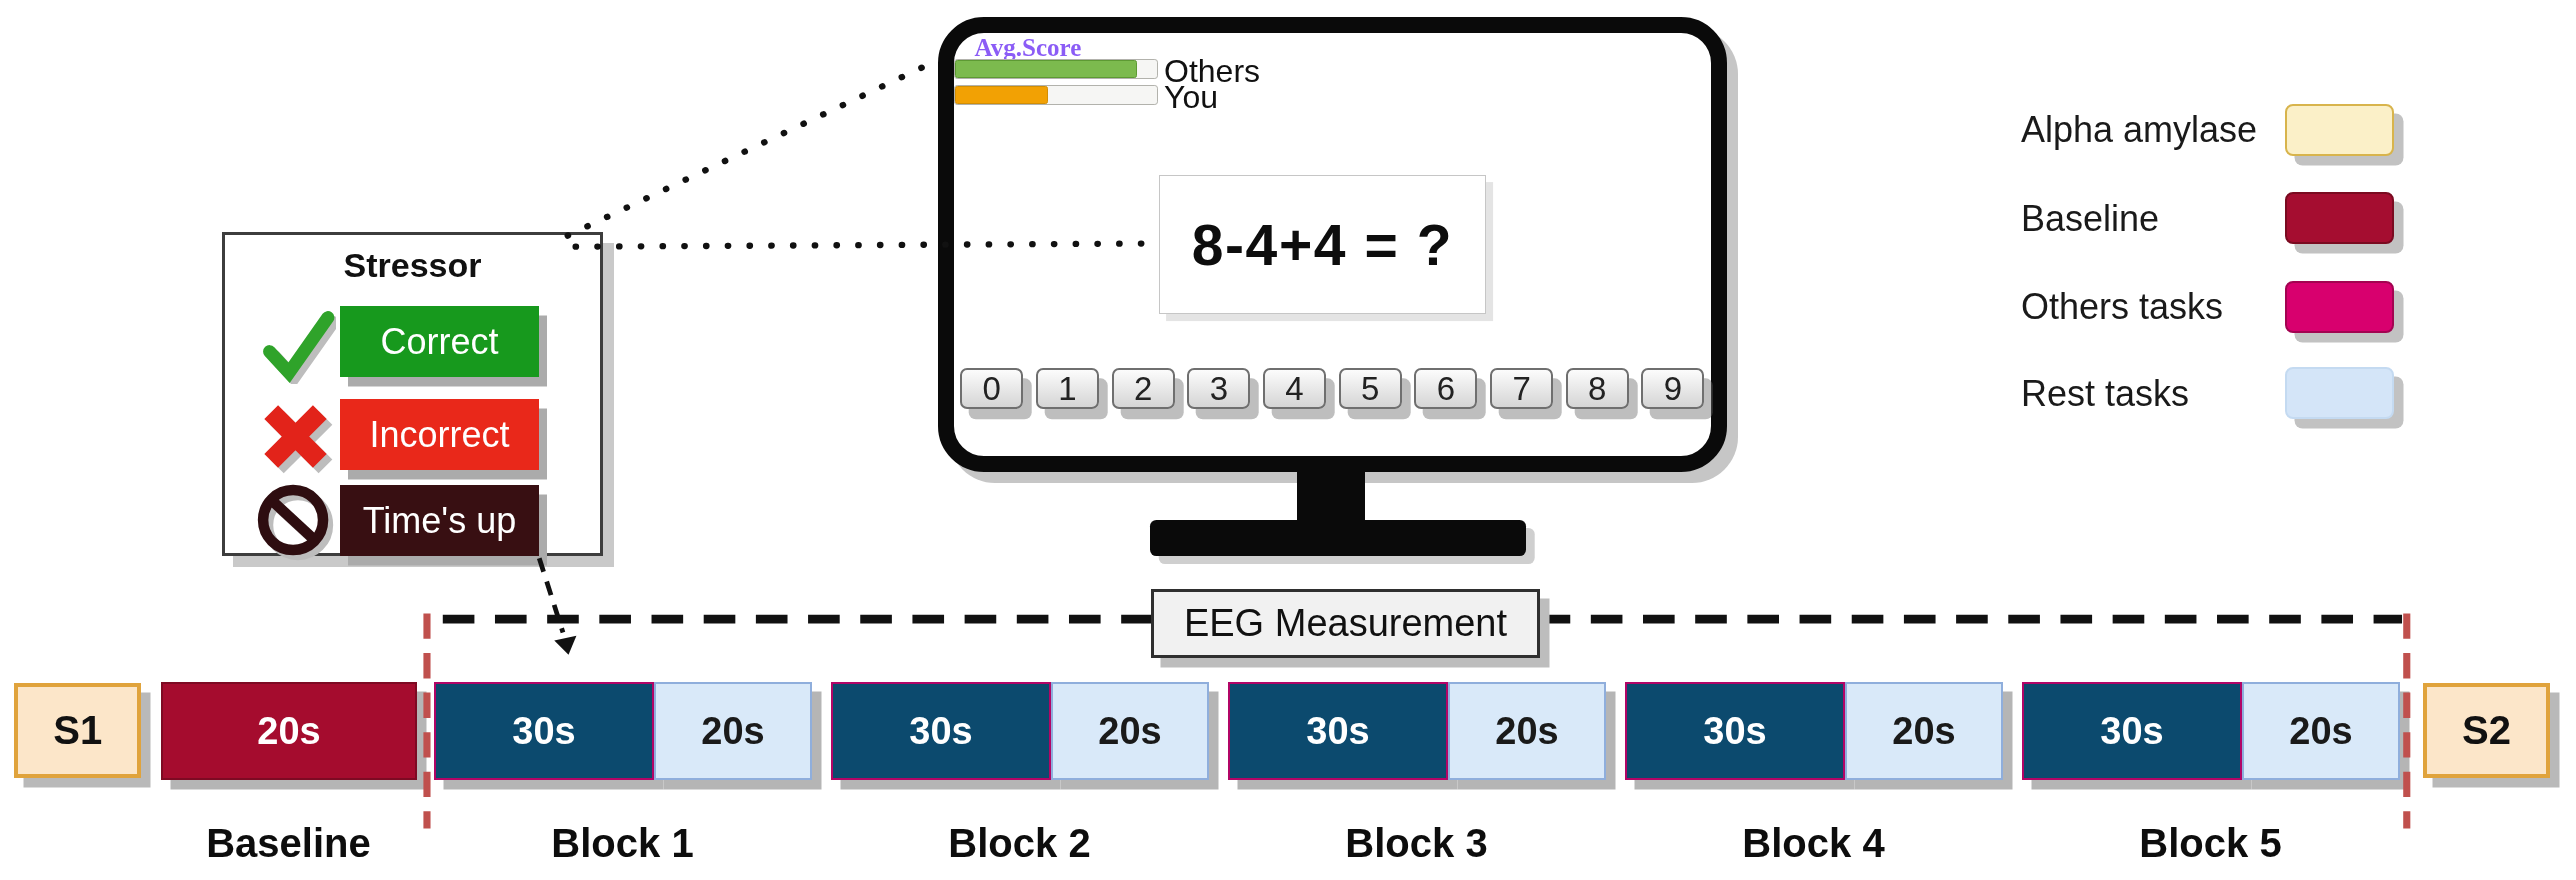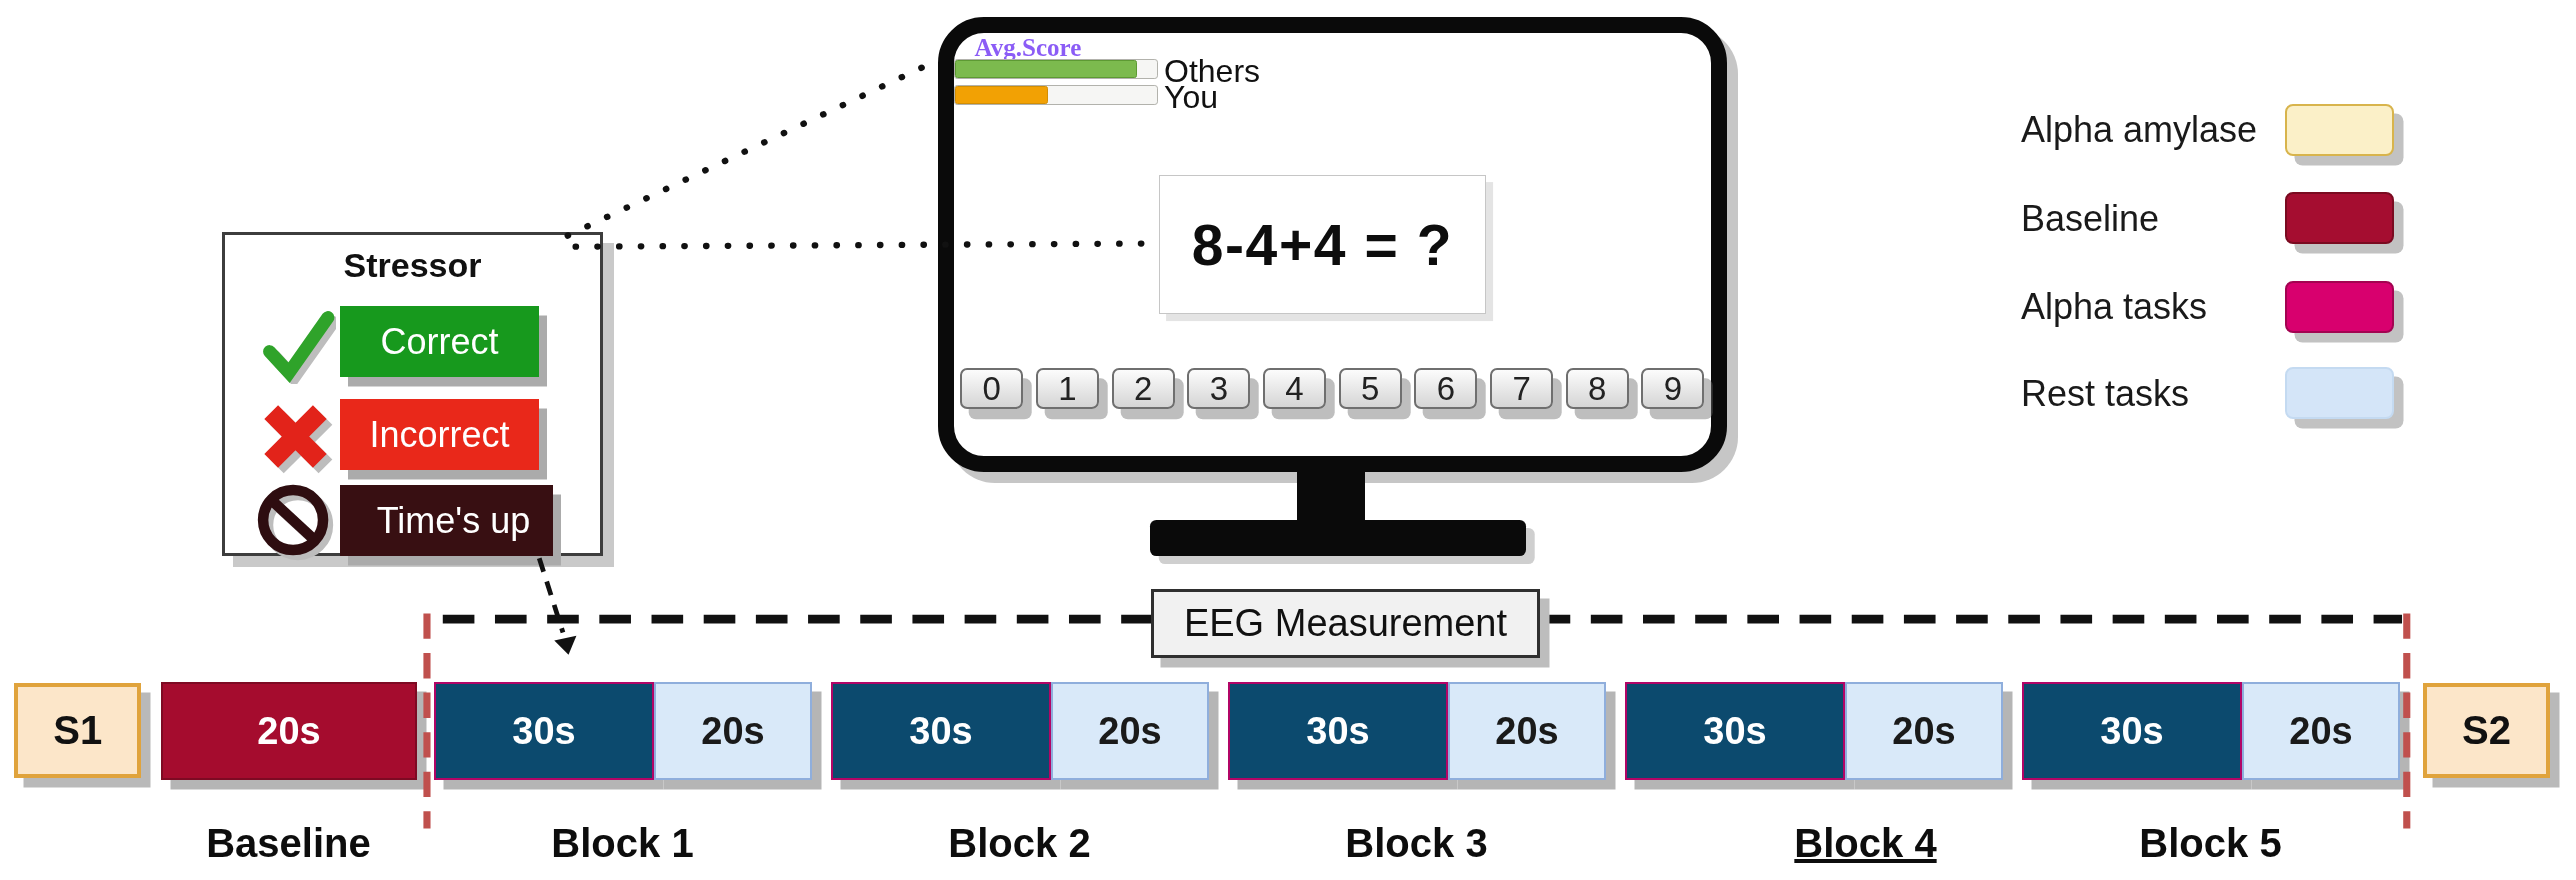--- a/index.html
+++ b/index.html
@@ -10,21 +10,21 @@
   
   .stressor-box{left:222px;top:232px;width:381px;height:324px;background:#ffffff;
     border:3.2px solid #3d3d3d;box-shadow:11px 11px 0 #c9c9c9;box-sizing:border-box;}
   .stressor-title{left:0;top:11px;width:100%;text-align:center;font-size:34px;font-weight:bold;color:#111;}
   .st-row{position:absolute;left:0;width:100%;height:76px;}
   .st-icon{position:absolute;left:30px;top:0;width:81px;height:81px;}
   .st-chip{position:absolute;left:115px;top:3.2px;width:199px;height:71px;display:flex;align-items:center;justify-content:center;
     color:#ffffff;font-size:36px;box-shadow:8px 9.5px 0 #ababab;}
   .chip-correct{background:#17991d;}
   .chip-incorrect{background:#e9281a;}
-  .chip-timesup{background:#380f12;padding-left:14px;}
+  .chip-timesup{background:#380f12;}
 
   
   .monitor{left:938px;top:17.4px;width:789px;height:455px;background:#ffffff;
     border:16.6px solid #0a0a0a;border-radius:46px;box-shadow:11px 11px 0 #c6c6c6;box-sizing:border-box;}
   .screen{position:absolute;left:954px;top:34px;width:756px;height:421px;}
   .score-title{left:20.6px;top:0px;font-family:"Liberation Serif","DejaVu Serif",serif;font-weight:bold;font-size:25px;color:#8b5cf6;}
   .bar-track{position:absolute;left:0;width:204px;height:20px;background:#f6f6f4;border:1.6px solid #b2b2ac;border-radius:3.2px;box-sizing:border-box;}
   .bar-fill{height:100%;border-radius:2.4px;box-sizing:border-box;}
   .fill-others{background:#7cba4e;border:1.6px solid #5d9a33;}
   .fill-you{background:#f2a104;border:1.6px solid #d28e05;}
@@ -133,21 +133,21 @@
       <div class="key">7</div>
       <div class="key">8</div>
       <div class="key">9</div>
     </div>
   </div>
 
   <div class="abs legend-label" style="top:112px;">Alpha amylase</div>
   <div class="abs legend-swatch sw-amylase" style="top:104px;"></div>
   <div class="abs legend-label" style="top:201px;">Baseline</div>
   <div class="abs legend-swatch sw-baseline" style="top:192px;"></div>
-  <div class="abs legend-label" style="top:289px;">Alpha tasks</div>
+  <div class="abs legend-label" style="top:289px;">Others tasks</div>
   <div class="abs legend-swatch sw-stress" style="top:281px;"></div>
   <div class="abs legend-label" style="top:376px;">Rest tasks</div>
   <div class="abs legend-swatch sw-rest" style="top:367px;"></div>
 
   <div class="abs tl tl-s" style="left:14.2px;top:683px;">S1</div>
   <div class="abs tl tl-baseline">20s</div>
 
   <div class="abs tl tl-stress" style="left:434px;">30s</div>
   <div class="abs tl tl-rest" style="left:654px;">20s</div>
   <div class="abs tl tl-stress" style="left:831px;">30s</div>
@@ -158,21 +158,21 @@
   <div class="abs tl tl-rest" style="left:1845px;">20s</div>
   <div class="abs tl tl-stress" style="left:2022px;">30s</div>
   <div class="abs tl tl-rest" style="left:2242px;">20s</div>
 
   <div class="abs tl tl-s" style="left:2423px;top:683px;">S2</div>
 
   <div class="abs tl-label" style="left:91px;">Baseline</div>
   <div class="abs tl-label" style="left:425px;">Block 1</div>
   <div class="abs tl-label" style="left:822px;">Block 2</div>
   <div class="abs tl-label" style="left:1219px;">Block 3</div>
-  <div class="abs tl-label" style="left:1668px;text-decoration:underline;">Block 4</div>
+  <div class="abs tl-label" style="left:1616px;">Block 4</div>
   <div class="abs tl-label" style="left:2013px;">Block 5</div>
 
   <svg class="overlay" width="2576" height="880" viewBox="0 0 3258 1113">
     <path d="M718,298 L1186,76" stroke="#111" stroke-width="8" stroke-dasharray="0.5,27" stroke-linecap="round" fill="none"></path>
     <path d="M728,312 L1456,308" stroke="#111" stroke-width="8" stroke-dasharray="0.5,27" stroke-linecap="round" fill="none"></path>
     <path d="M682,706 L712,800" stroke="#111" stroke-width="6" stroke-dasharray="18,13" fill="none"></path>
     <polygon points="719,828 729,804 701,810" fill="#111"></polygon>
     <path d="M560,783 L3038,783" stroke="#111" stroke-width="11" stroke-dasharray="40,26" fill="none"></path>
     <path d="M540,776 L540,1048" stroke="#c0504d" stroke-width="9" stroke-dasharray="32,18" fill="none"></path>
     <path d="M3044,776 L3044,1048" stroke="#c0504d" stroke-width="9" stroke-dasharray="32,18" fill="none"></path>

